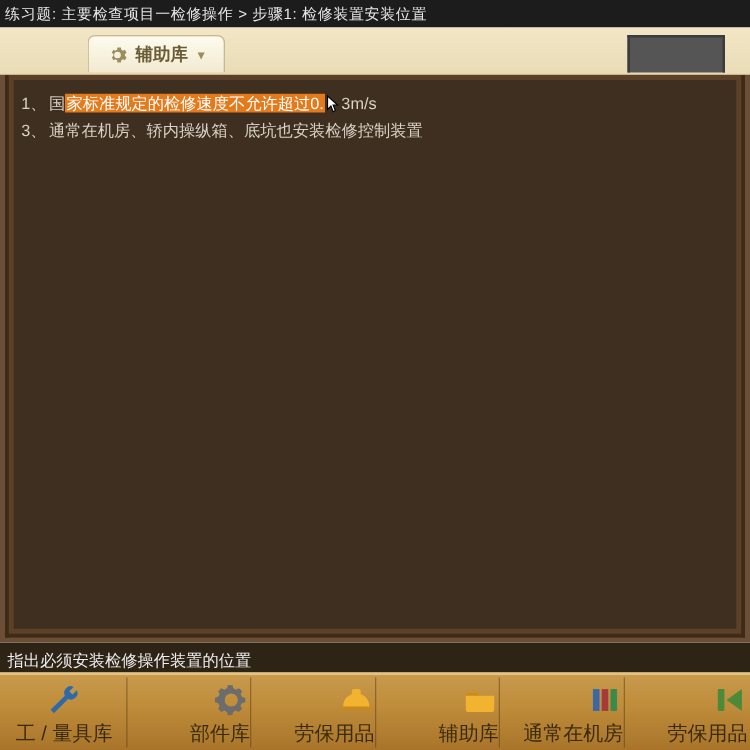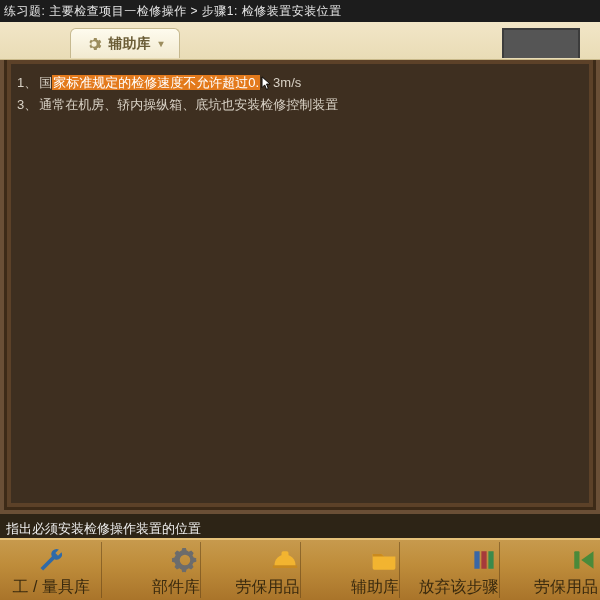--- a/index.html
+++ b/index.html
@@ -178,21 +178,21 @@
     </div>
 
     <div class="tool-btn">
       <div class="ico">
         <svg viewBox="0 0 32 32">
             <rect x="5" y="6" width="6" height="20" fill="#3a67a6"></rect>
             <rect x="13" y="6" width="6" height="20" fill="#a63a3a"></rect>
             <rect x="21" y="6" width="6" height="20" fill="#3a8a4c"></rect>
           </svg>
       </div>
-      <span class="lbl">放弃该步骤</span>
+      <span class="lbl">通常在机房</span>
     </div>
 
     <div class="tool-btn">
       <div class="ico">
         <svg viewBox="0 0 32 32">
             <rect x="6" y="6" width="6" height="20" fill="#4a8a3a" rx="1"></rect>
             <path fill="#4a8a3a" d="M14 16L28 6v20z"></path>
           </svg>
       </div>
       <span class="lbl">劳保用品</span>

